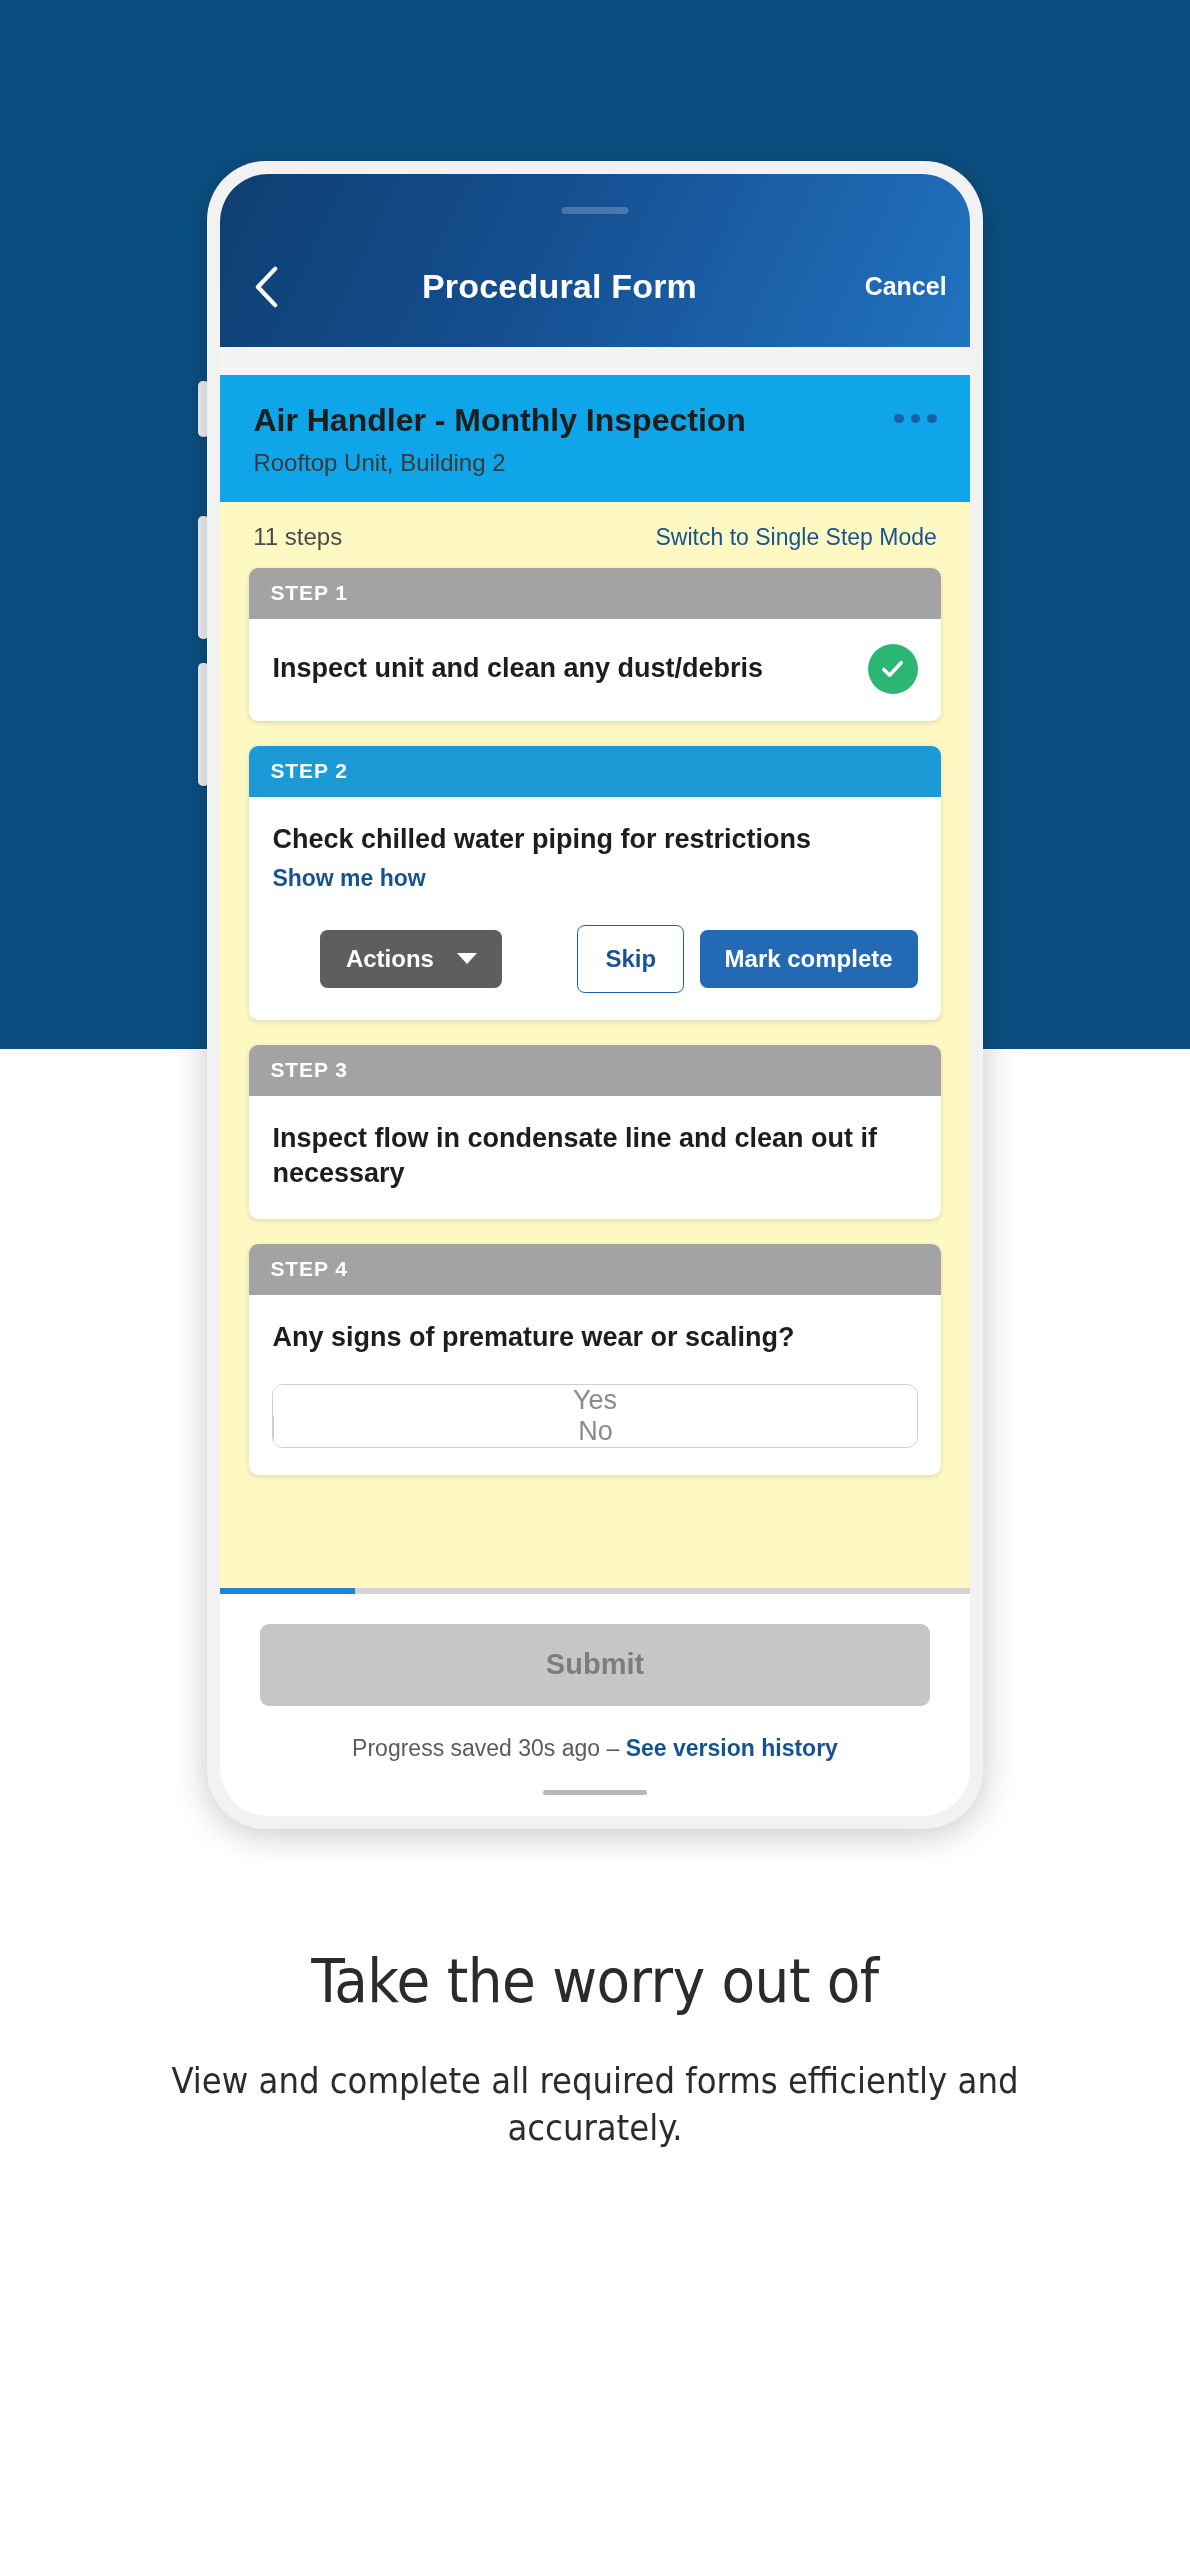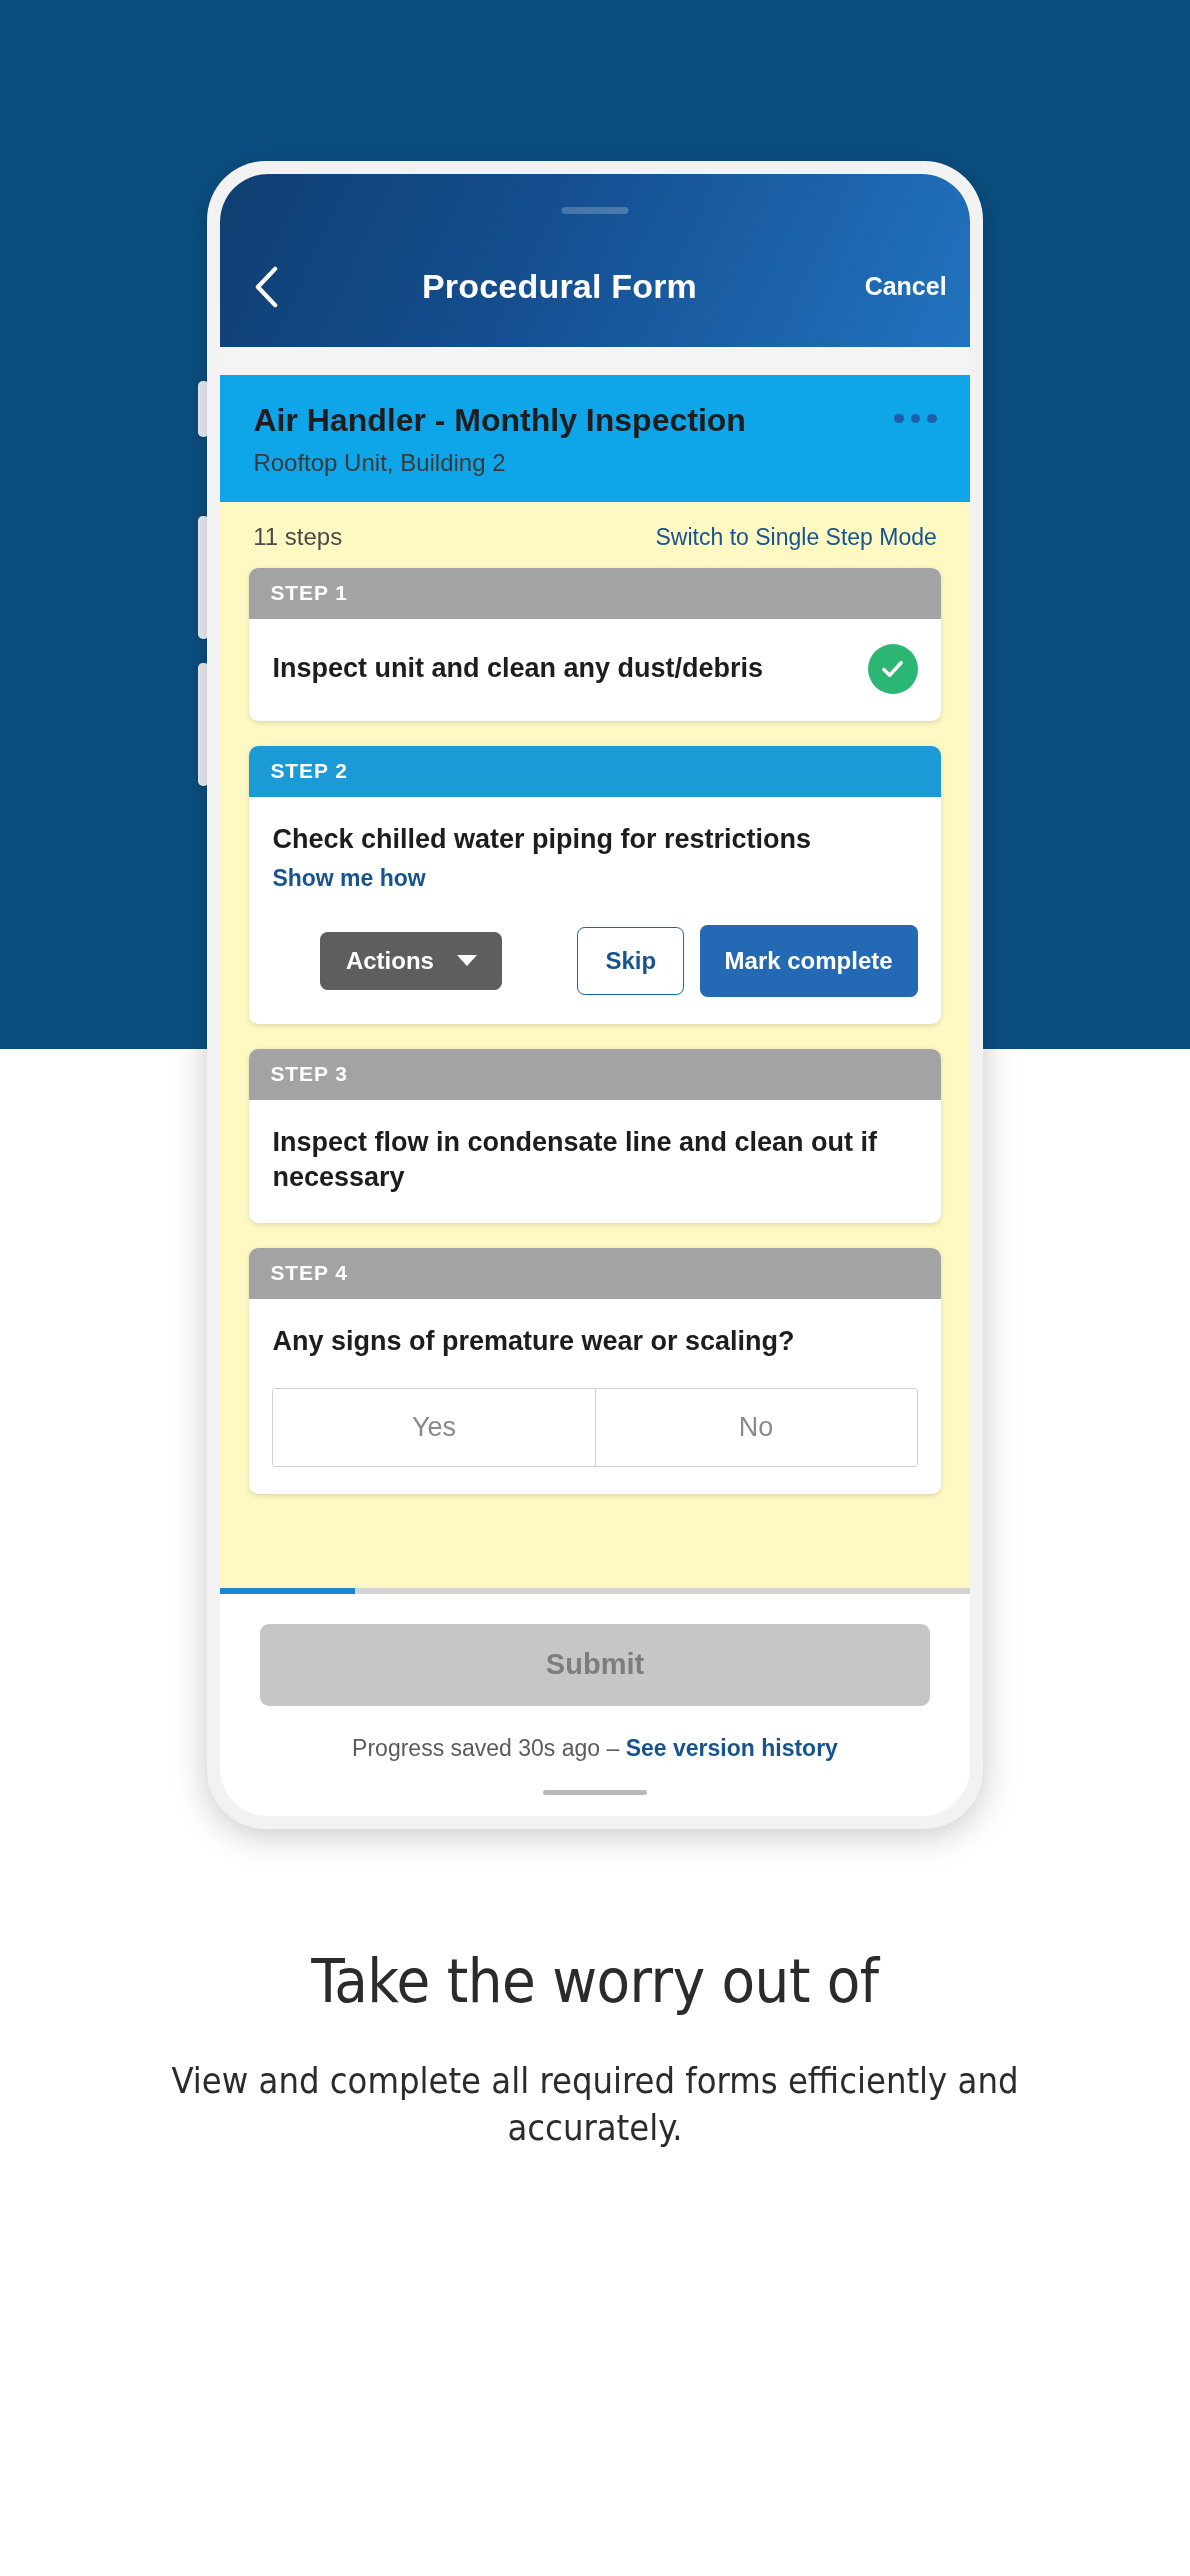--- a/index.html
+++ b/index.html
@@ -171,28 +171,29 @@
     border-top:11.5px solid #ffffff;
   }
   .spacer { flex:1; }
   .btn-skip {
     background:#ffffff; color:#17548f;
     border:1.9px solid #1a5fa8;
     height:68px; width:107px; margin-right:15.3px;
   }
   .btn-complete {
     background:#2369b3; color:#ffffff;
-    height:72px; padding:0 25px;
+    height:58px; padding:0 25px;
   }
 
   .yesno {
     margin-top:29px;
     display:flex;
-    border:1.9px solid #cfcfcf; border-radius:3px;
-    overflow:hidden;
+    border:1.9px solid #cfcfcf; border-radius:11px;
+    overflow:hidden;
+    flex-direction:column;
   }
   .yesno div {
     flex:1; height:77px;
     display:flex; align-items:center; justify-content:center;
     font-size:27px; color:#8a8a8a; background:#ffffff;
   }
   .yesno div + div { border-left:1.9px solid #cfcfcf; }
 
   
   .footer {

